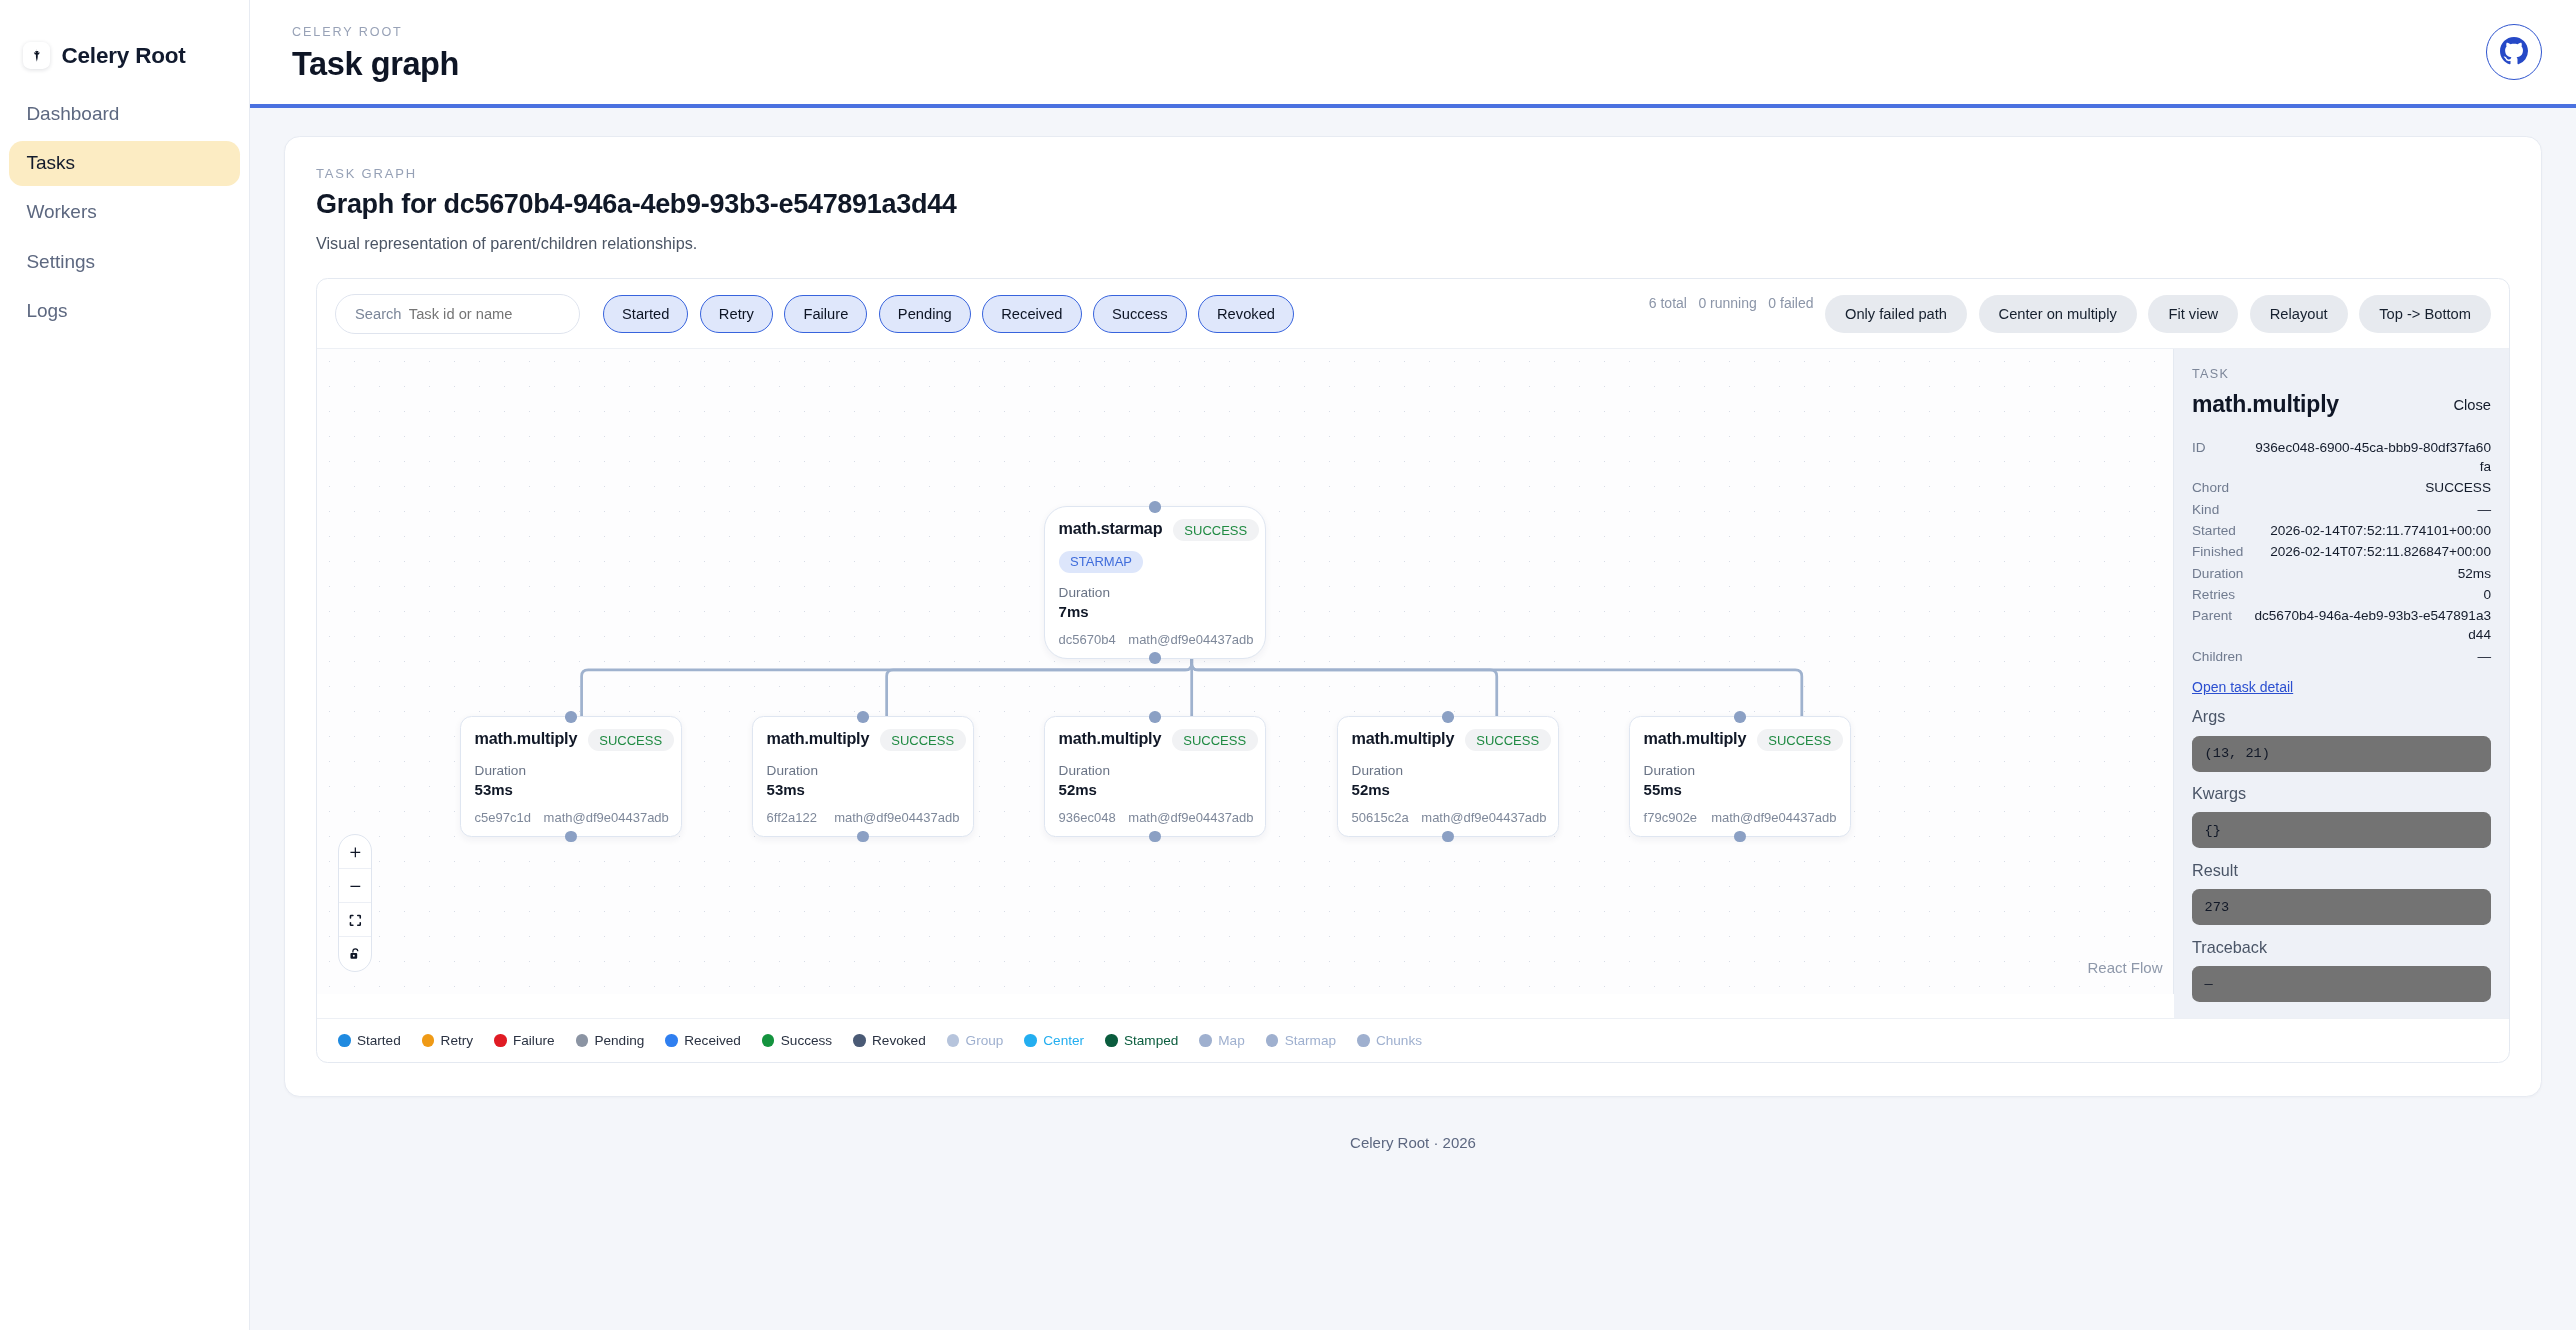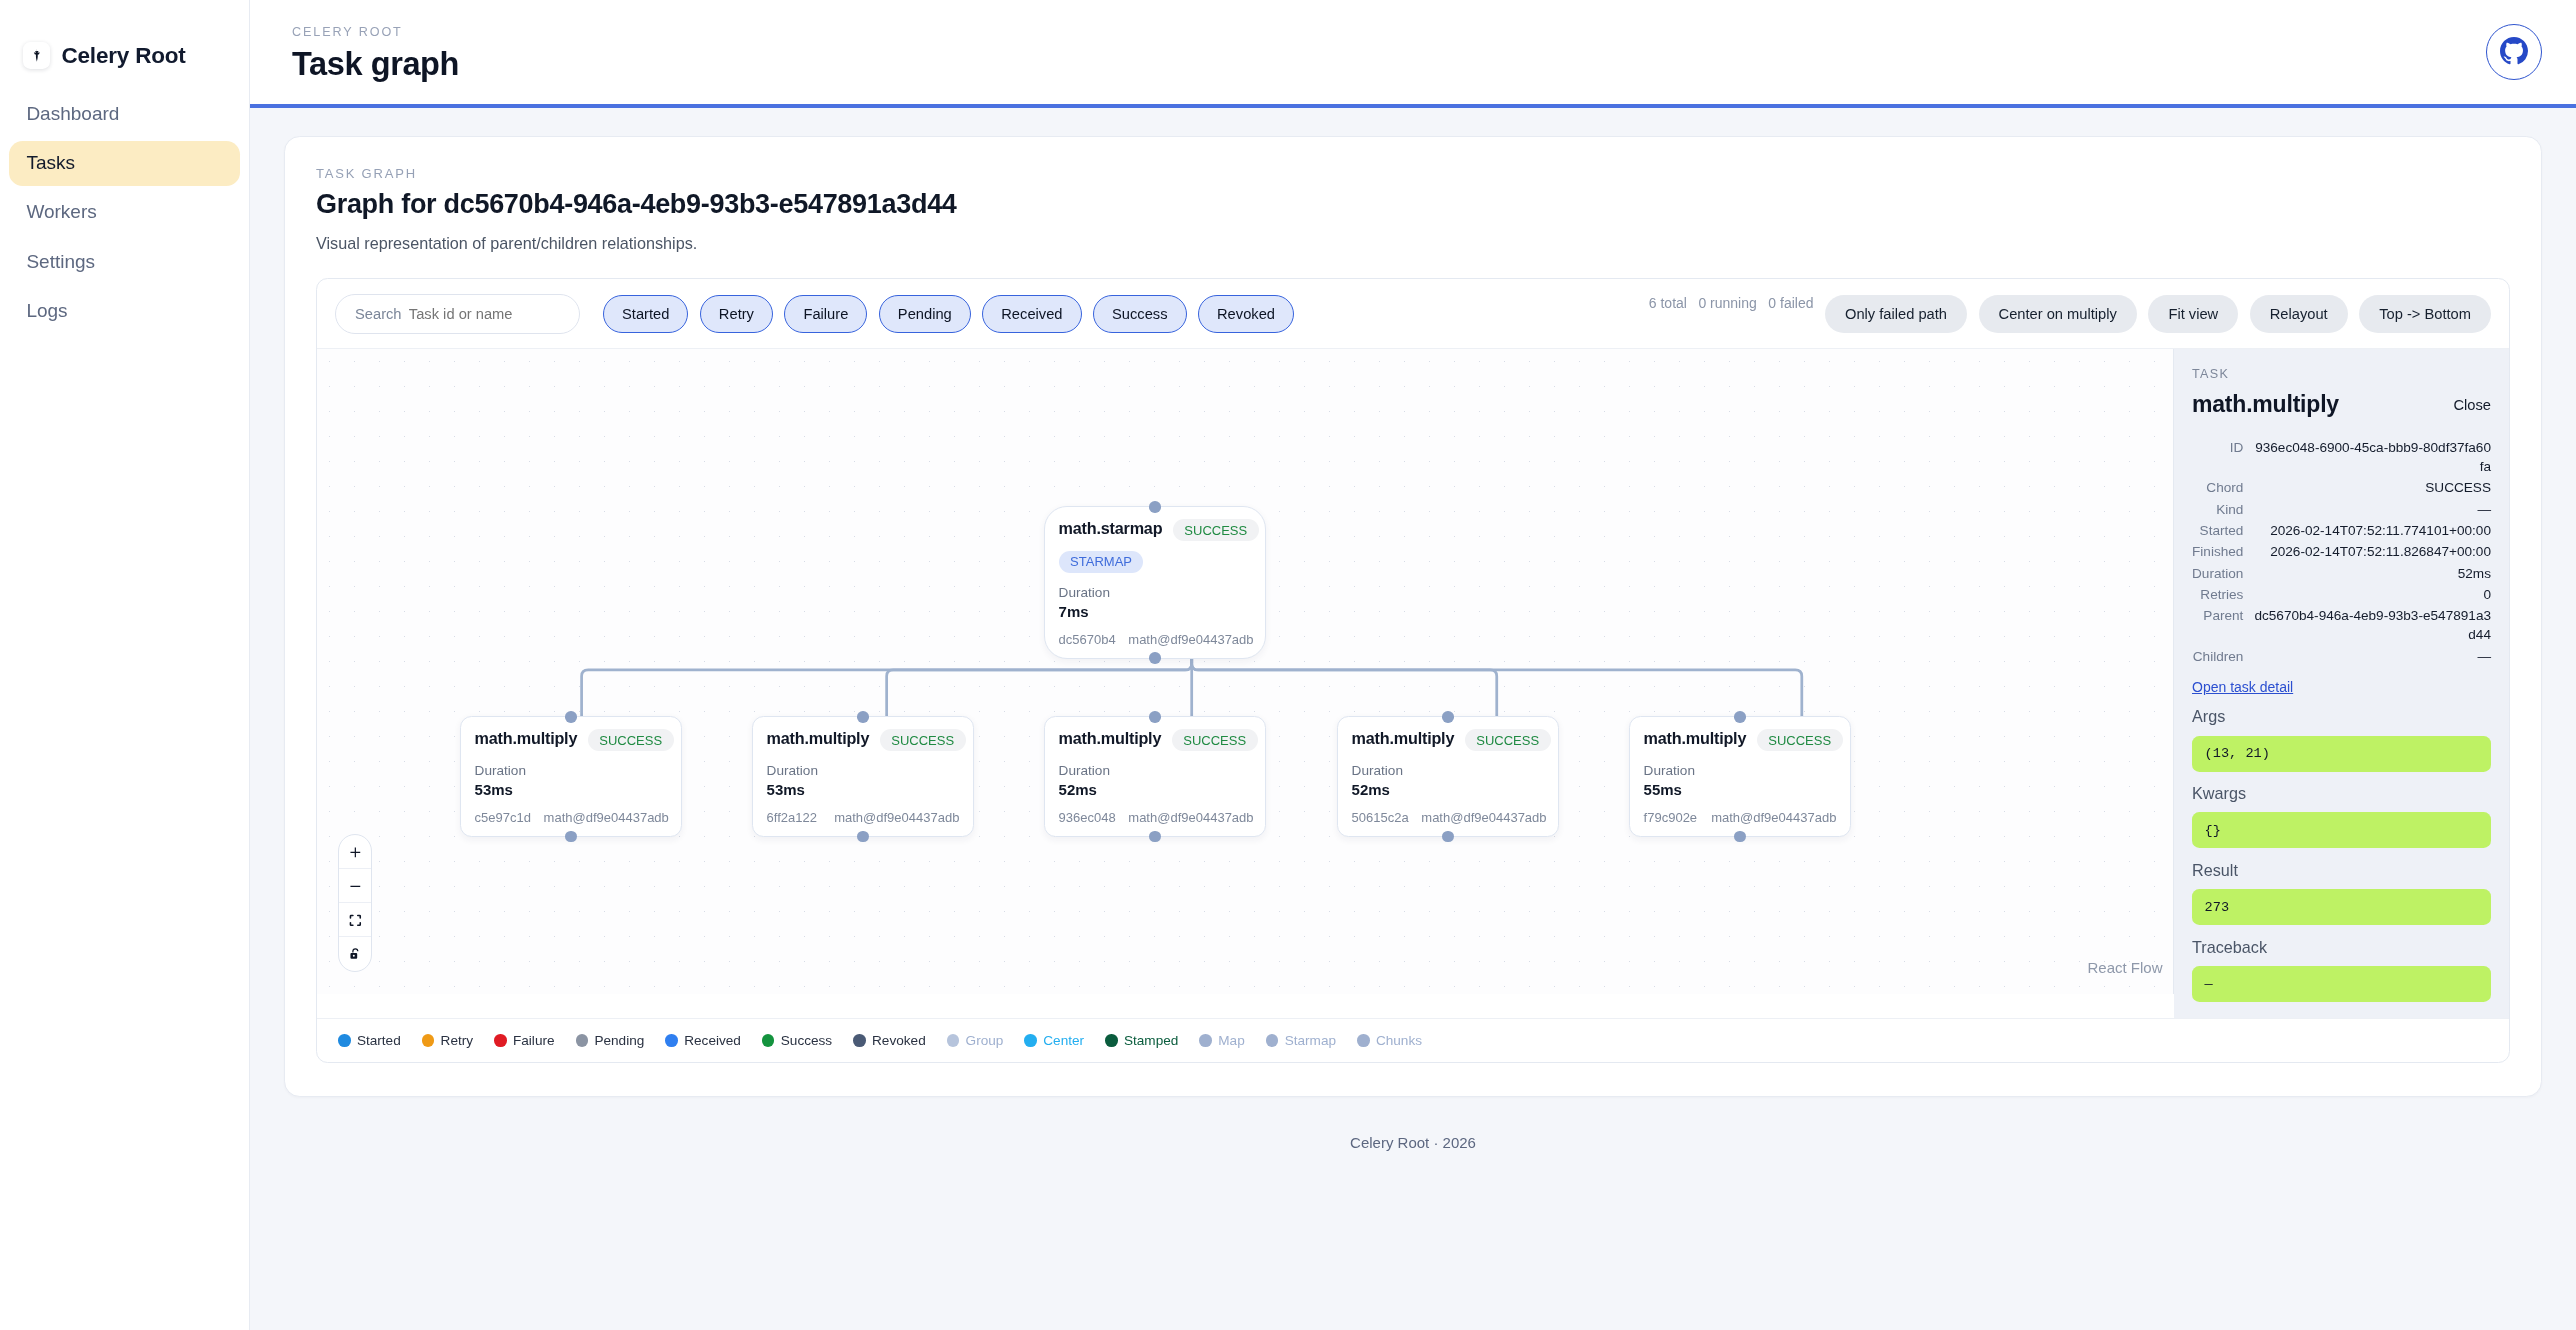--- a/index.html
+++ b/index.html
@@ -196,30 +196,30 @@
   .detail {
     width: 335px; min-width: 335px;
     background: #eef1f7;
     padding: 18px 18px 15.7px 18px;
   }
   .detail-eyebrow { font-size: 12.6px; letter-spacing: 1.3px; color: #7d879a; text-transform: uppercase; }
   .detail-head { display: flex; align-items: flex-end; justify-content: space-between; margin-top: 9.4px; }
   .detail-title { font-size: 23px; font-weight: 700; color: #0f1626; letter-spacing: -0.2px; }
   .close-link { font-size: 14.7px; color: #121a2a; cursor: pointer; padding-bottom: 5.2px;}
   .kv-table { width: 100%; margin-top: 19px; border-collapse: collapse; }
-  .kv-table td { font-size: 13.6px; padding: 1px 0; vertical-align: top; line-height: 1.42; text-align: right; }
+  .kv-table td { font-size: 13.6px; padding: 1px 0; vertical-align: top; line-height: 1.42; }
   .kv-k { color: #707b8f; white-space: nowrap; width: 1%; padding-right: 9.4px !important; }
   .kv-v { color: #141c2c; text-align: right; word-break: break-all; }
   .open-link {
     display: inline-block; margin-top: 11.5px;
     font-size: 14px; color: #2b4fd0; text-decoration: underline; cursor: pointer;
   }
   .fl { font-size: 16.2px; color: #4a5567; margin-top: 12.6px; }
   .code-box {
-    margin-top: 9.4px; background: #bef264; border-radius: 7.3px;
+    margin-top: 9.4px; background: #737373; border-radius: 7.3px;
     padding: 10.5px 12.6px; font-family: "Liberation Mono", monospace;
     font-size: 13.6px; color: #111827; min-height: 35px;
   }
 
   
   .legend {
     display: flex; align-items: center; gap: 21px;
     padding: 13.6px 21px 14.7px 21px;
     border-top: 1.6px solid #edf0f5;
     flex-wrap: wrap;

